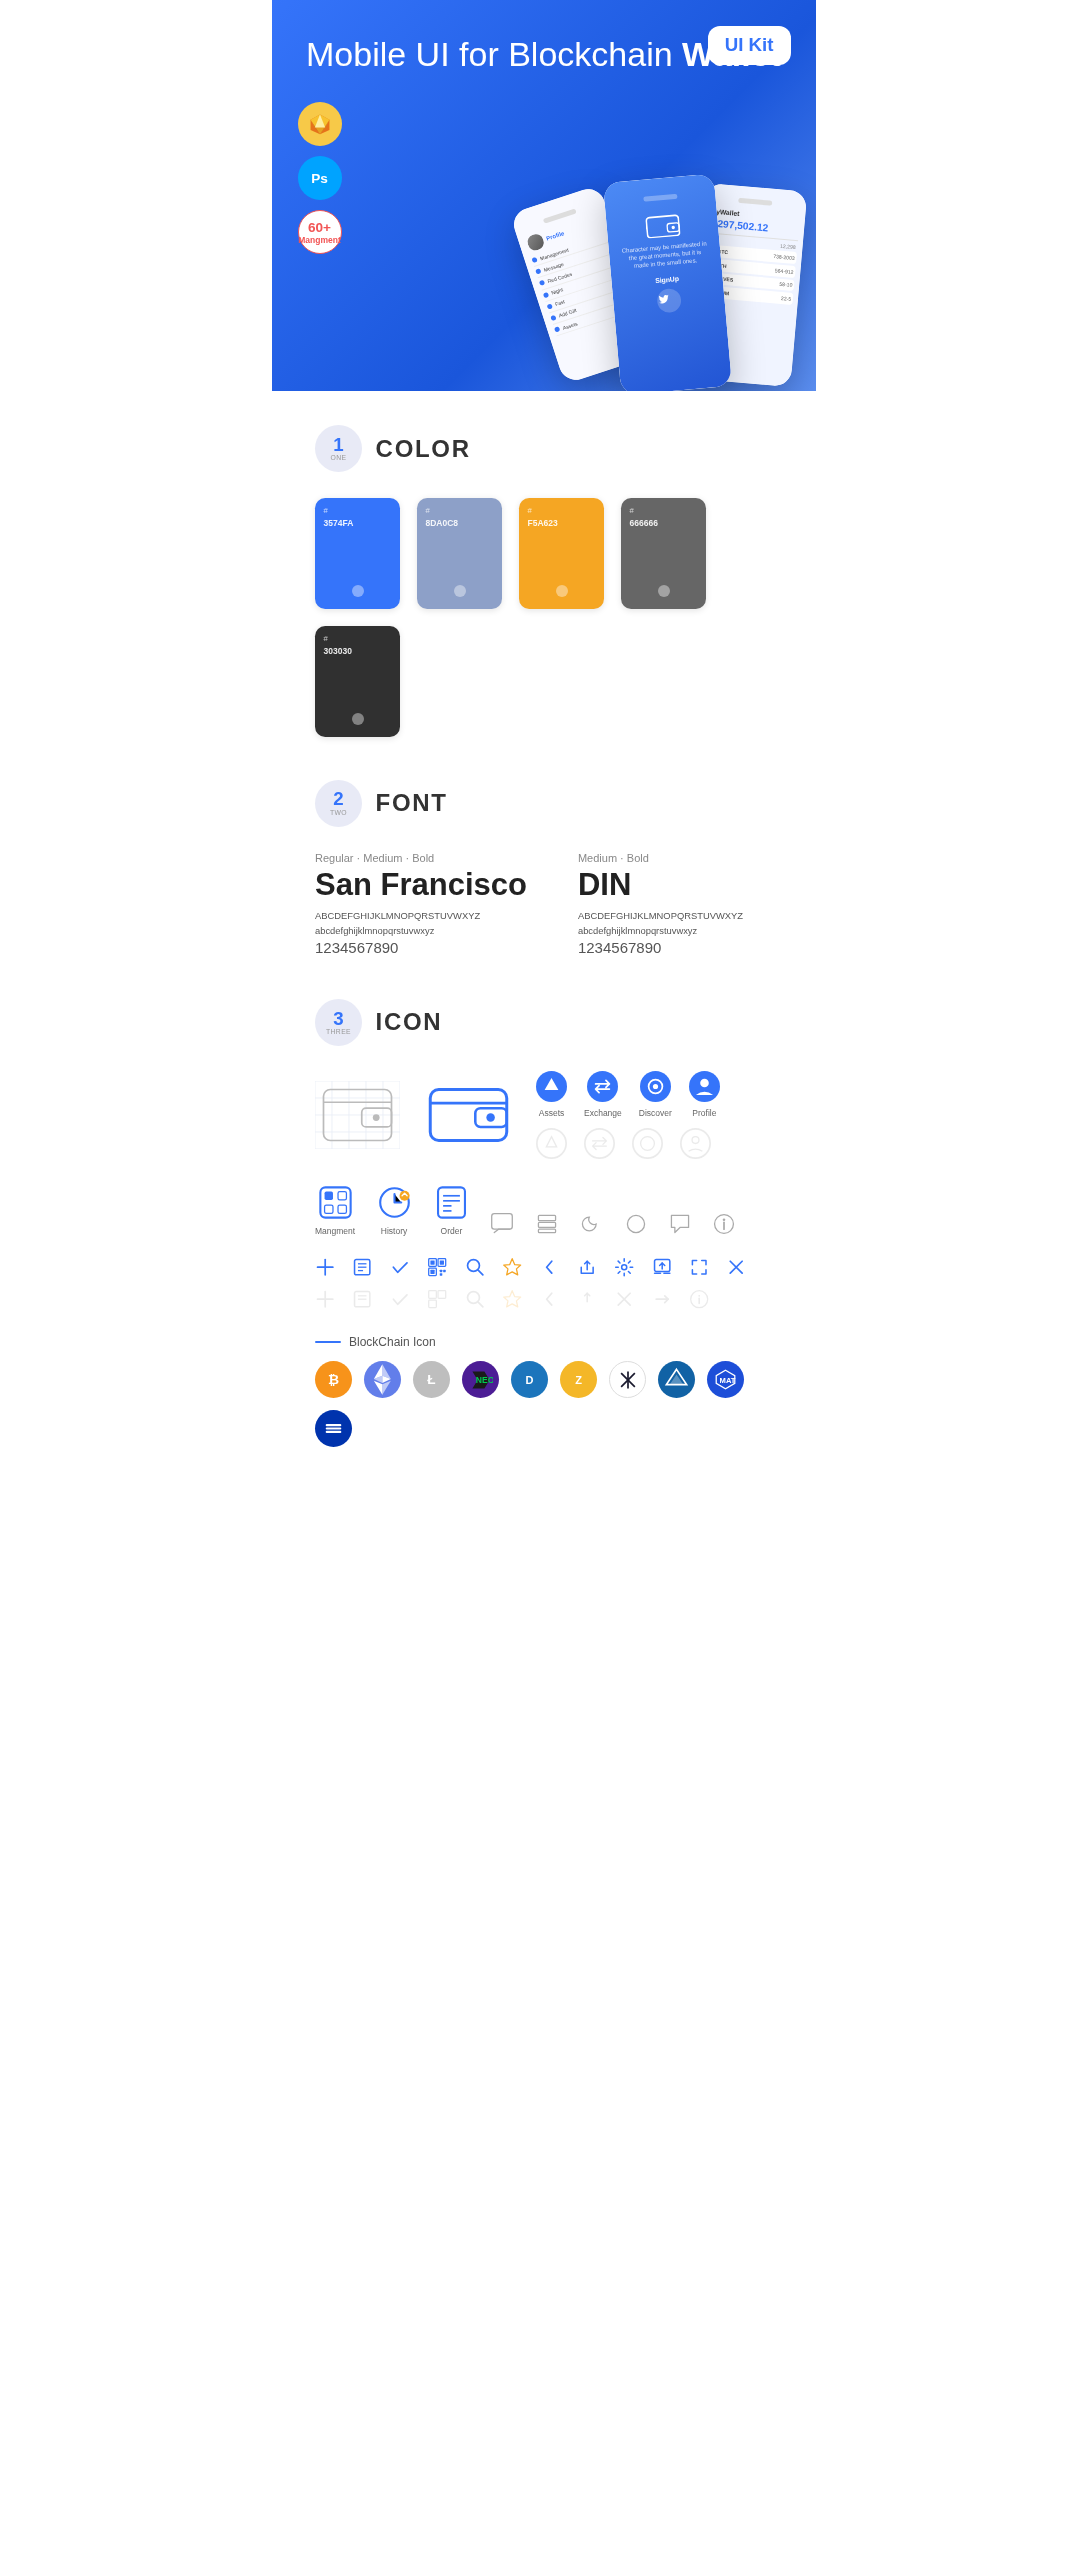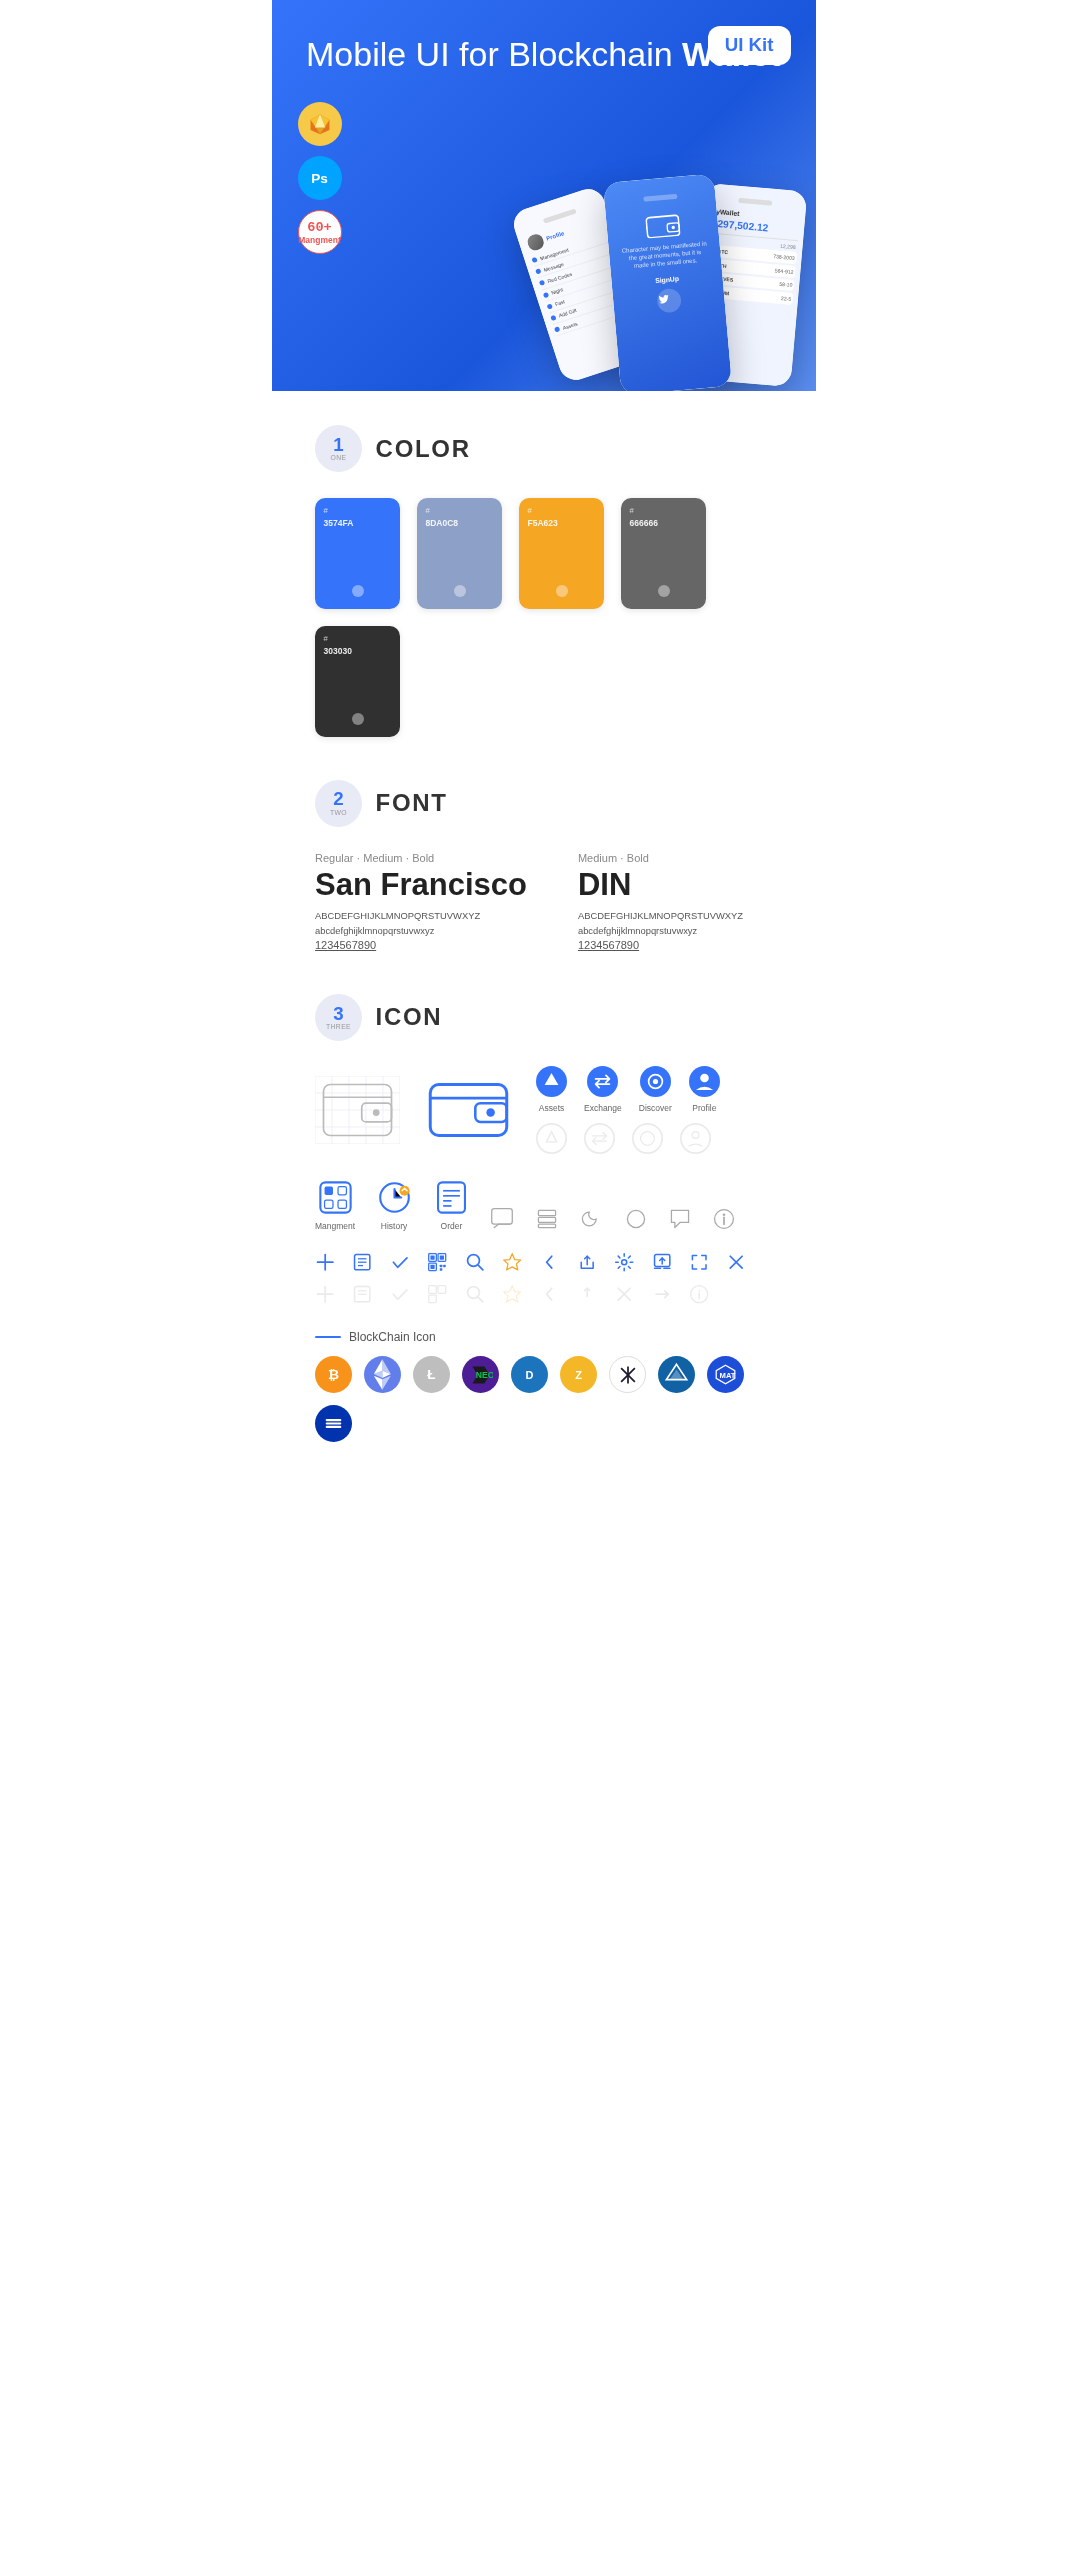--- a/index.html
+++ b/index.html
@@ -47,21 +47,21 @@
       border-radius: 50%;
       display: flex;
       align-items: center;
       justify-content: center;
       font-weight: 700;
       font-size: 11px;
     }
     .badge-sketch { background: #F7C948; }
     .badge-ps { background: #00A3FF; color: #fff; }
     .badge-screens { background: #fff; color: #F25454; border: 1.7px solid #F25454; flex-direction: column; font-size: 9.4px; }
-    .badge-screens span:first-child { font-size: 13.6px; font-weight: 800; color: #F25454; font-family: Liberation Mono, monospace; }
+    .badge-screens span:first-child { font-size: 13.6px; font-weight: 800; color: #F25454; }
 
     
     .content { padding: 34px 43px; }
     .section { margin-bottom: 43px; }
 
     .section-header {
       display: flex;
       align-items: center;
       gap: 13.6px;
       margin-bottom: 25.5px;
@@ -139,21 +139,21 @@
     
     .font-row {
       display: flex;
       gap: 51px;
     }
     .font-col {}
     .font-meta { font-size: 11px; color: #888; margin-bottom: 3.4px; }
     .font-name { font-size: 31px; font-weight: 700; color: #222; margin-bottom: 6.8px; }
     .font-din { font-family: 'Arial Narrow', Arial, sans-serif; }
     .font-chars { font-size: 9.4px; color: #555; margin-bottom: 3.4px; }
-    .font-nums { font-size: 11px; color: #555; text-decoration: underline; }
+    .font-nums { font-size: 15px; color: #555; }
     .icon-item {
       display: flex;
       flex-direction: column;
       align-items: center;
       gap: 5.1px;
     }
     .icon-item-label {
       font-size: 8.5px;
       color: #666;
       text-align: center;

